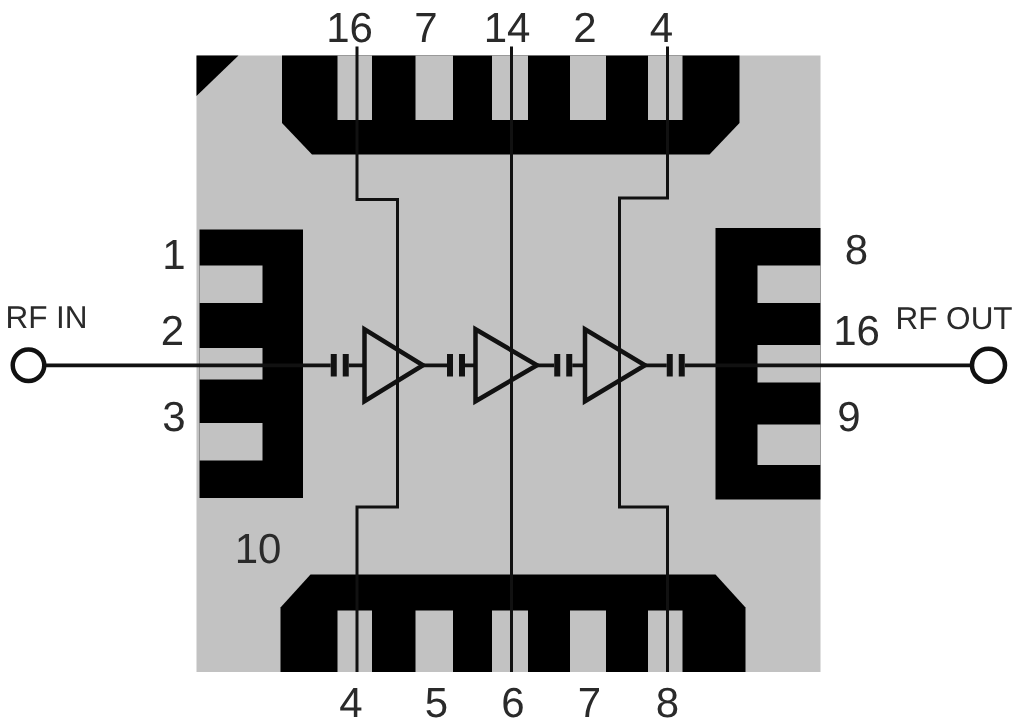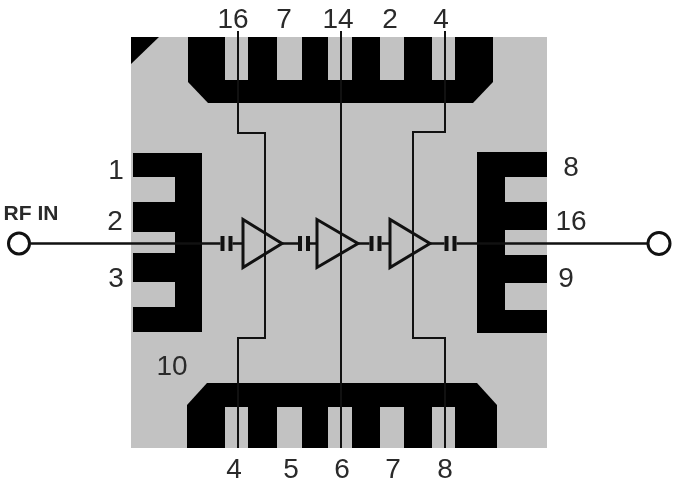--- a/index.html
+++ b/index.html
@@ -20,21 +20,21 @@
   .stage svg{position:absolute;left:0;top:0;}
   .lbl{
     position:absolute;
     transform:translate(-50%,-50%);
     color:var(--text);
     font-size:28px;
     line-height:1;
     white-space:nowrap;
     user-select:none;
   }
-  .lbl.io{font-size:21px;font-weight:bold;}
+  .lbl.io{font-size:21px;}
   .die-body{fill:var(--die);}
   .pad{fill:var(--metal-pads);}
   .slot{fill:var(--die);}
   .sig{stroke:var(--line);stroke-width:2.5;fill:none;}
   .wire{stroke:var(--line);stroke-width:2;fill:none;}
   .amp{fill:var(--die);stroke:var(--line);stroke-width:3;stroke-linejoin:miter;}
   .plate{fill:var(--line);}
   .port{fill:var(--background);stroke:var(--line);stroke-width:3;}
 </style>
 </head>
@@ -103,20 +103,21 @@
       <path class="wire" d="M238,31 V133 H265 V338 H238 V448"></path>
       <path class="wire" d="M341,31 V448"></path>
       <path class="wire" d="M445,31 V132 H413 V338 H445 V448"></path>
     </g>
 
     <circle class="port" cx="19" cy="243.5" r="10.5"></circle>
     <circle class="port" cx="659" cy="243.5" r="11"></circle>
   </svg>
 
   <div class="lbl io" style="left:31px;top:212px">RF IN</div>
+  <div class="lbl io" style="left:636px;top:213px">RF OUT</div>
 
   <div class="lbl" style="left:233px;top:19px">16</div>
   <div class="lbl" style="left:284px;top:19px">7</div>
   <div class="lbl" style="left:338px;top:19px">14</div>
   <div class="lbl" style="left:390px;top:19px">2</div>
   <div class="lbl" style="left:441px;top:19px">4</div>
 
   <div class="lbl" style="left:234px;top:469px">4</div>
   <div class="lbl" style="left:291px;top:469px">5</div>
   <div class="lbl" style="left:342px;top:469px">6</div>

